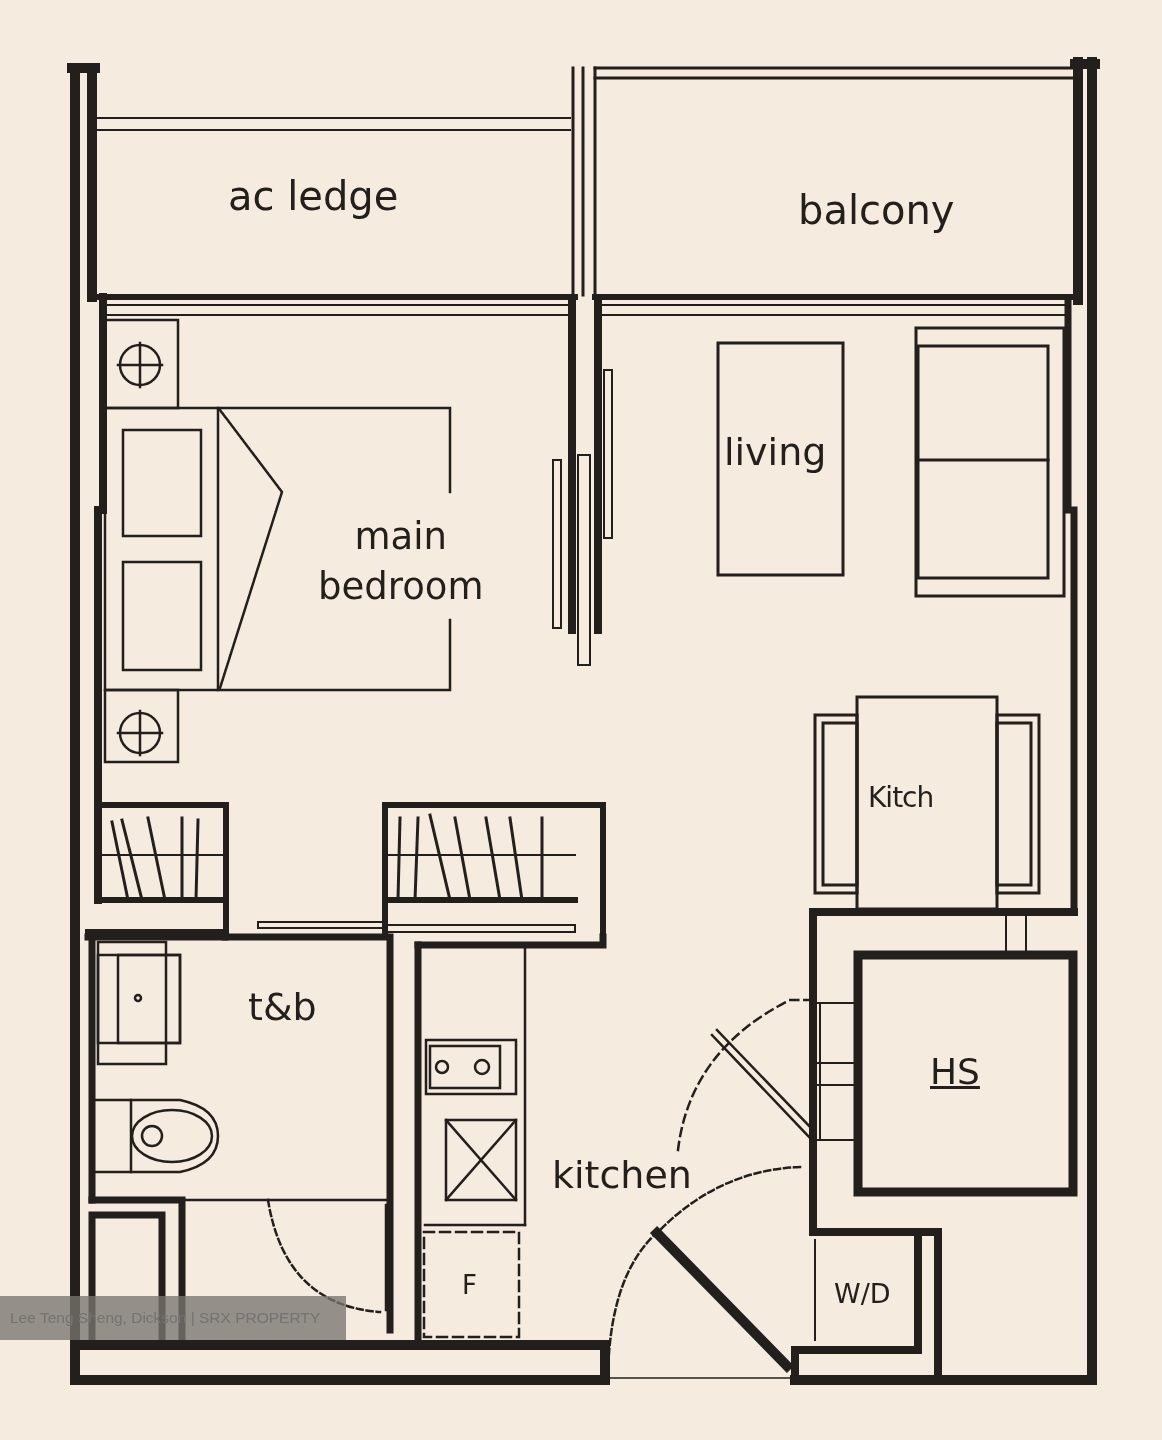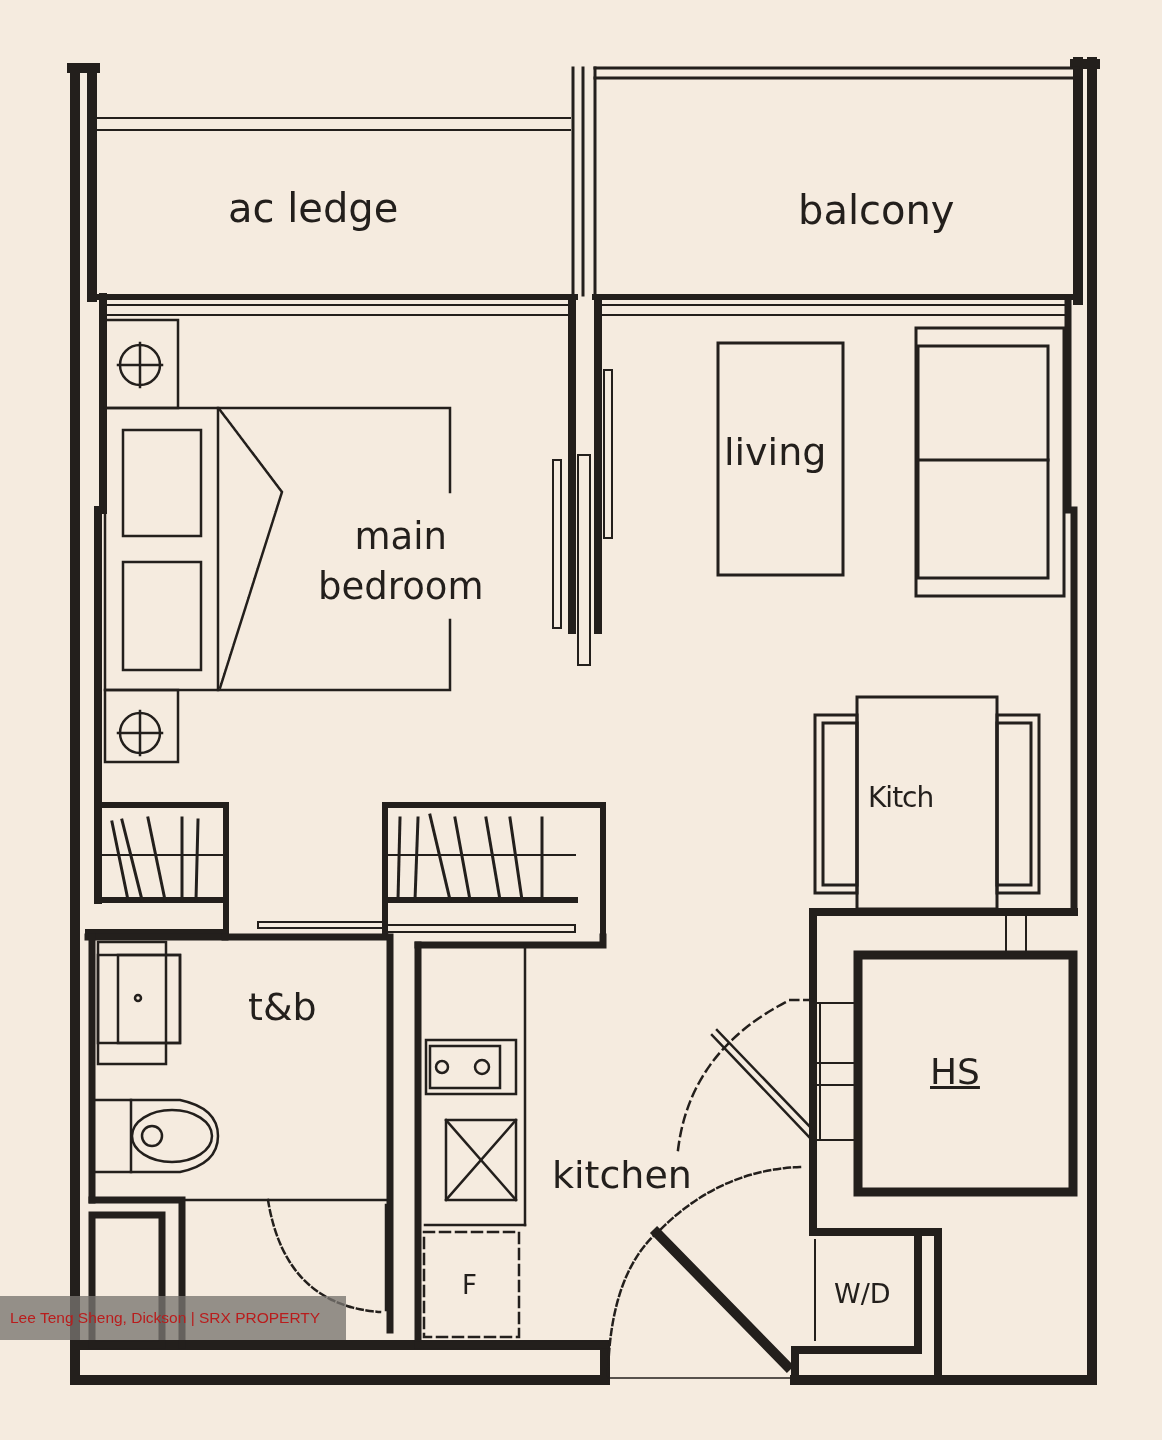--- a/index.html
+++ b/index.html
@@ -1,29 +1,29 @@
 <!DOCTYPE html>
 <html><head>
 <meta charset="utf-8">
 <style>
   html, body { margin: 0; padding: 0; }
   body { width: 1162px; height: 1440px; background: #f5ebdf; position: relative; overflow: hidden; font-family: "DejaVu Sans", sans-serif; }
   #plan { position: absolute; left: 0; top: 0; width: 1162px; height: 1440px; }
   .room-label { position: absolute; color: #231f1c; font-family: "DejaVu Sans", sans-serif; white-space: nowrap; line-height: 1; text-align: center; }
-  .lbl-ac { left: 228px; top: 188px; font-size: 40px; }
+  .lbl-ac { left: 228px; top: 176px; font-size: 40px; }
   .lbl-balcony { left: 762px; top: 190px; font-size: 40px; margin-left: 36px; }
   .lbl-living { left: 724px; top: 433px; font-size: 38px; }
   .lbl-bedroom { left: 318px; top: 512px; font-size: 37px; line-height: 50px; }
   .lbl-kitch { left: 868px; top: 784px; font-size: 28px; letter-spacing: -1px; }
   .lbl-tb { left: 248px; top: 988px; font-size: 38px; }
   .lbl-kitchen { left: 552px; top: 1156px; font-size: 38px; }
   .lbl-hs { left: 930px; top: 1054px; font-size: 36px; text-decoration: underline; }
   .lbl-wd { left: 834px; top: 1280px; font-size: 27px; }
   .lbl-f { left: 462px; top: 1272px; font-size: 26px; }
-  .watermark { position: absolute; left: 0; top: 1296px; width: 346px; height: 44px; background: rgba(120,116,112,0.78); color: #b91c1c; font-family: "Liberation Sans", sans-serif; font-size: 15.5px; line-height: 44px; padding-left: 10px; box-sizing: border-box; white-space: nowrap; }
+  .watermark { position: absolute; left: 0; top: 1296px; width: 346px; height: 44px; background: rgba(120,116,112,0.78); color: #737373; font-family: "Liberation Sans", sans-serif; font-size: 15.5px; line-height: 44px; padding-left: 10px; box-sizing: border-box; white-space: nowrap; }
 </style>
 </head>
 <body>
 
 <svg id="plan" viewBox="0 0 1162 1440" xmlns="http://www.w3.org/2000/svg">
   <g fill="none" stroke="#231f1c" stroke-linecap="square">
 
     <g stroke-width="10">
       <path d="M75 68 V1380 H605"></path>
       <path d="M605 1380 V1345 H75"></path>

